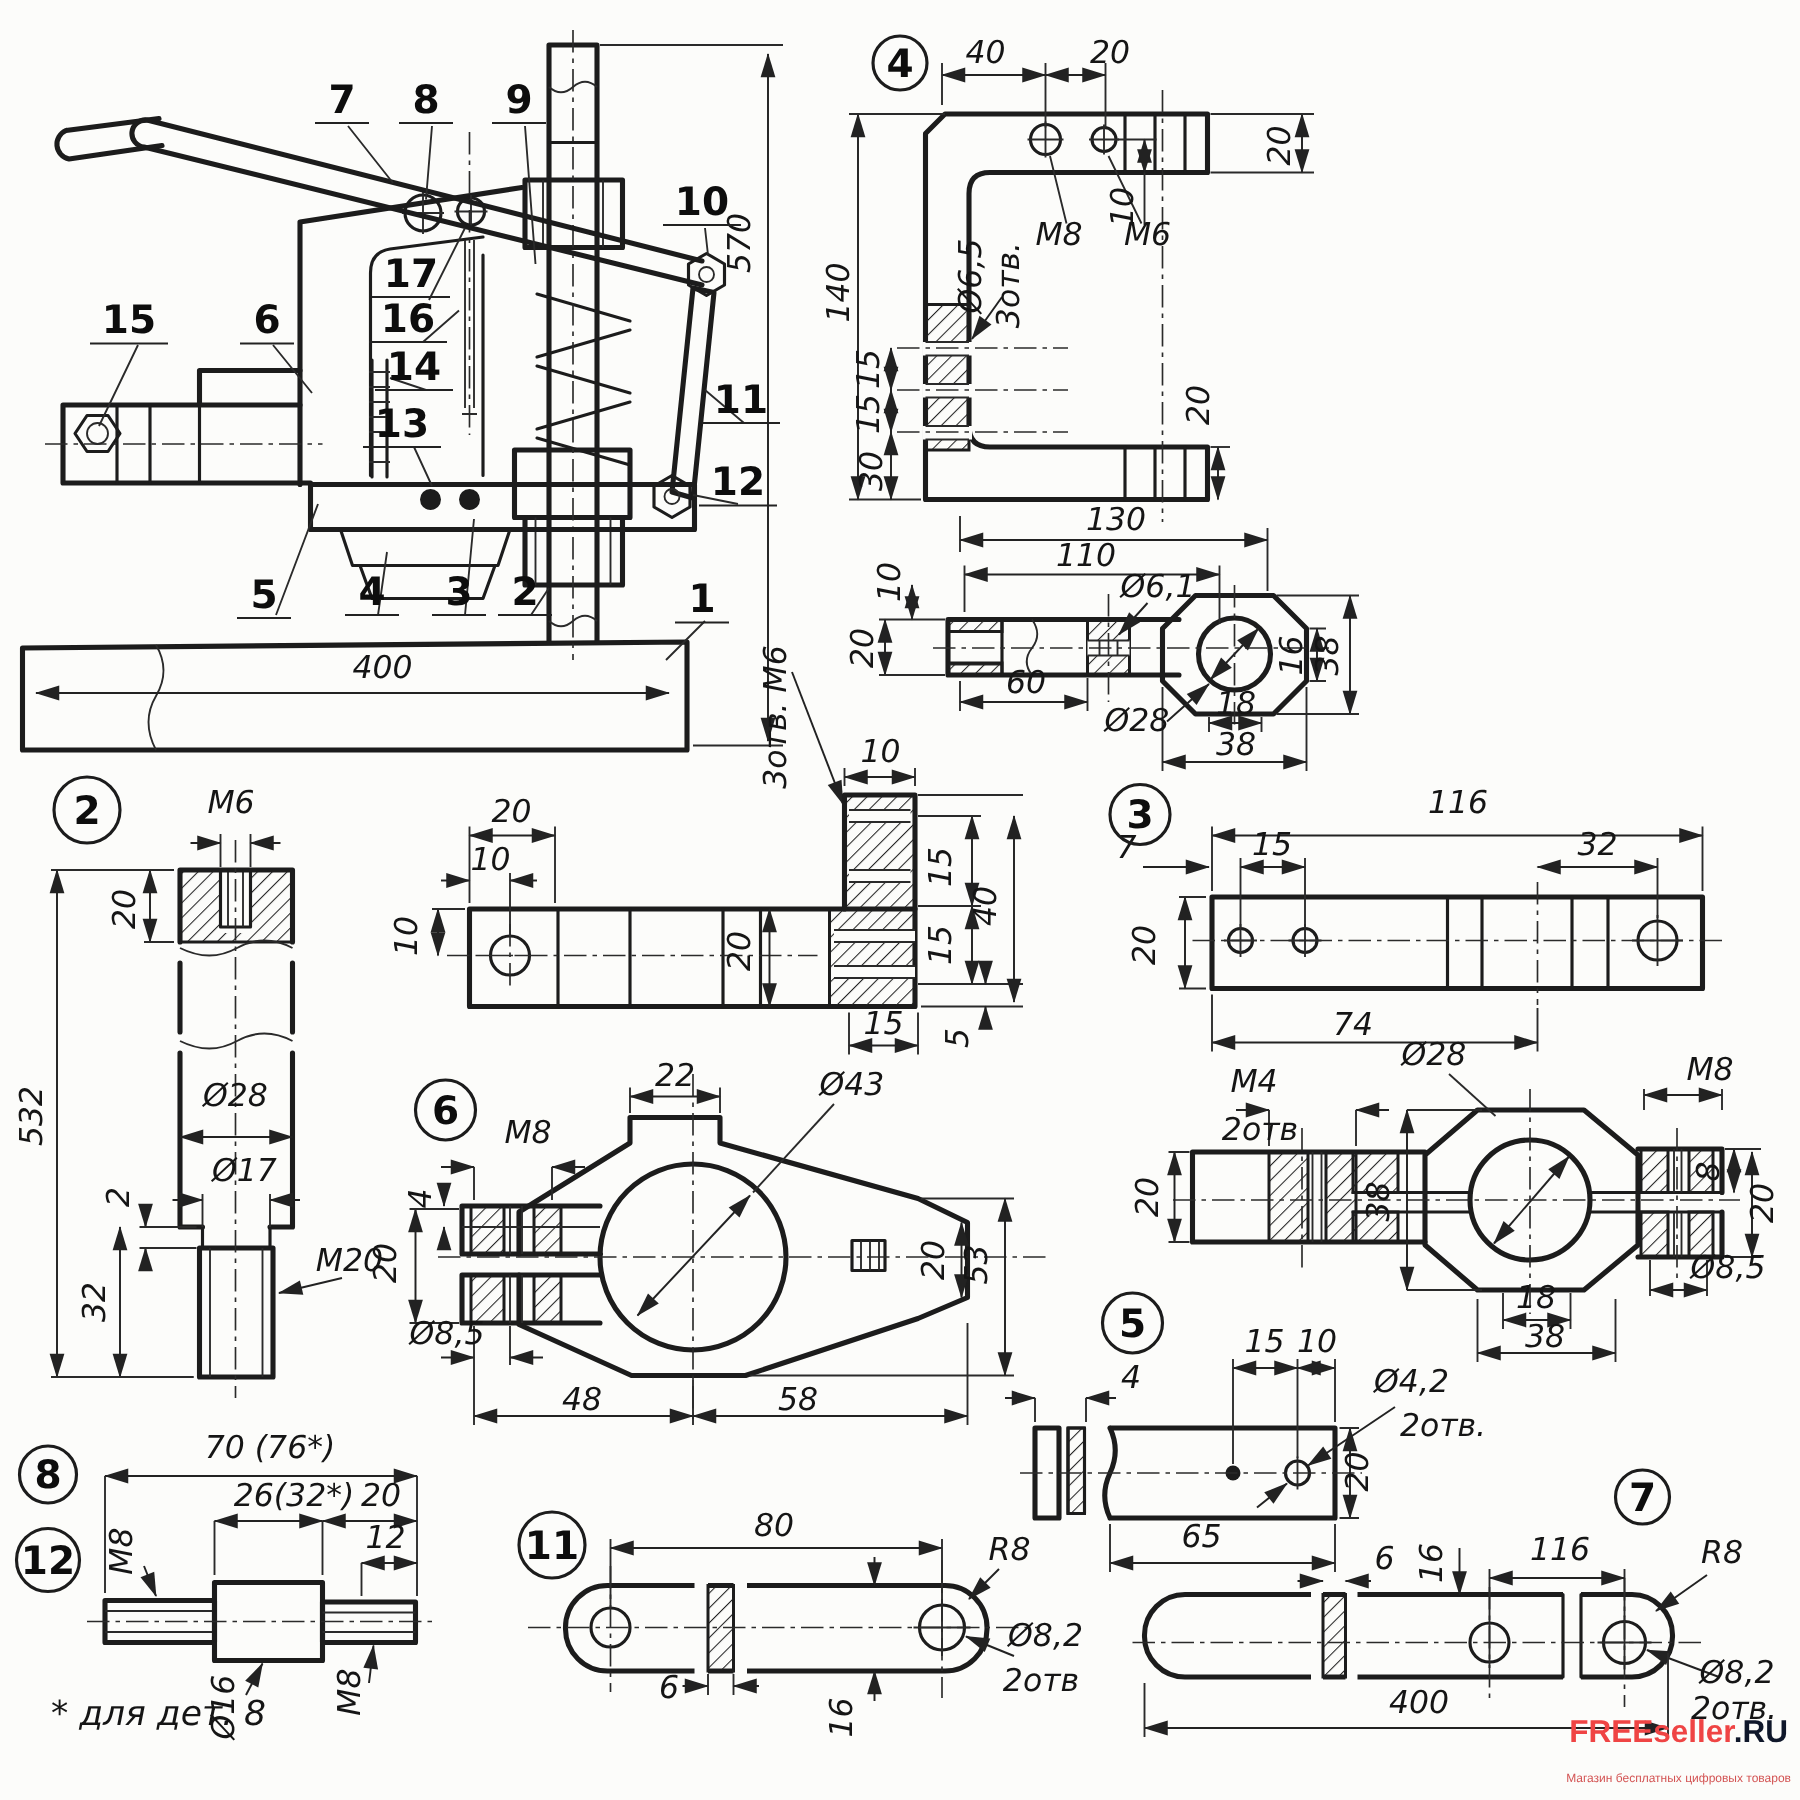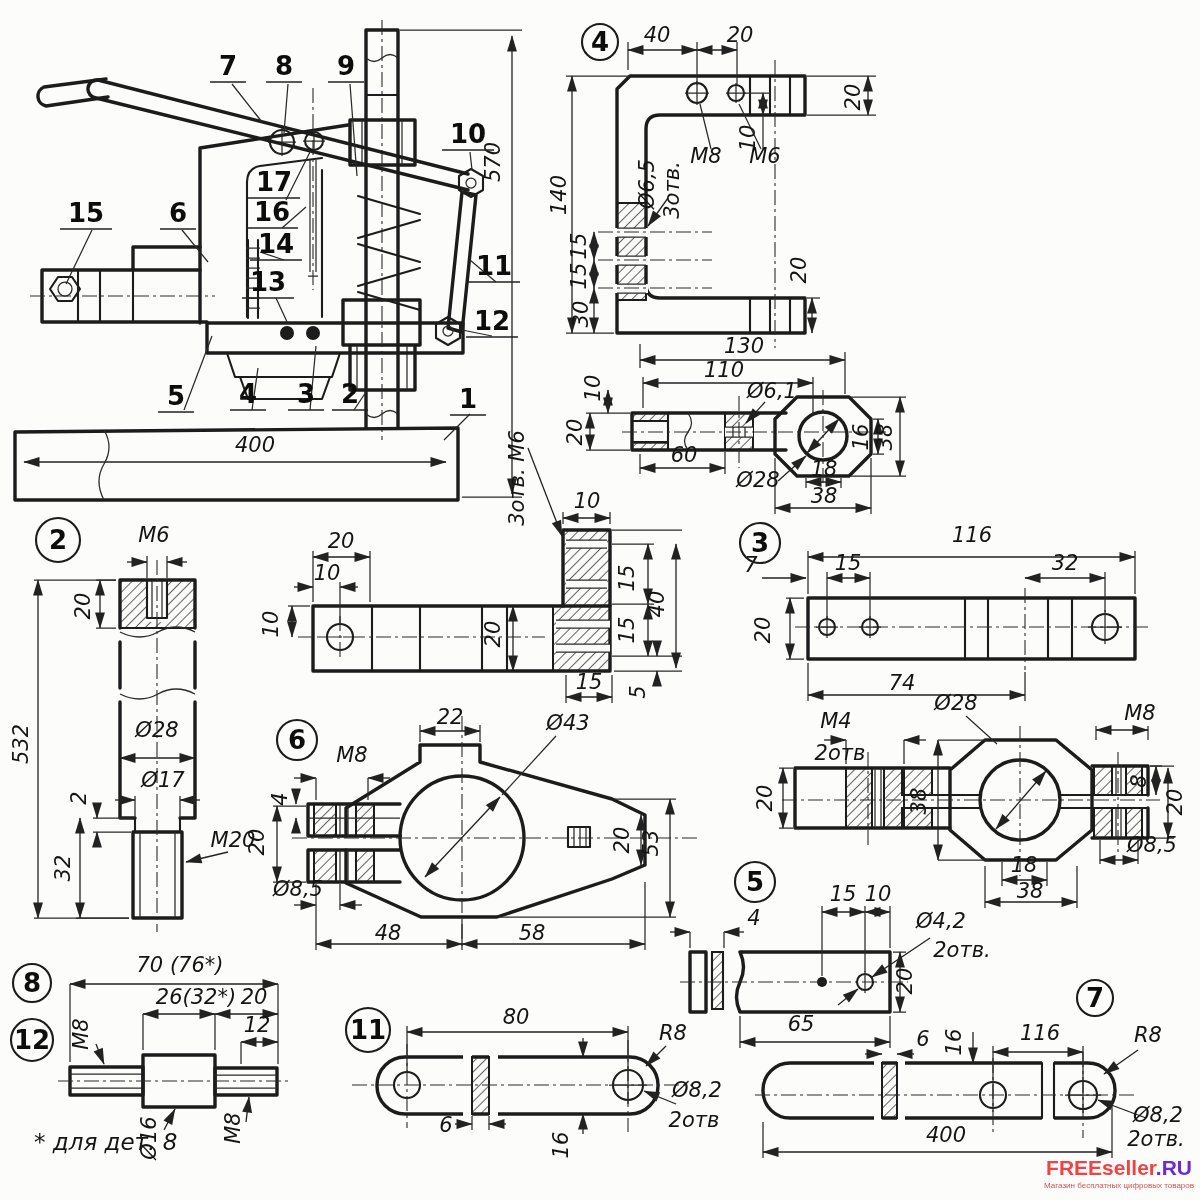--- a/index.html
+++ b/index.html
@@ -13,22 +13,22 @@
   .cl{fill:none;stroke:#2a2a2a;stroke-width:1.1;stroke-dasharray:15 4 3 4}
   .dl{fill:none;stroke:#222222;stroke-width:1.3}
   .h {fill:url(#h);stroke:#1c1c1c;stroke-width:2}
   .wh{fill:#fcfcfa;stroke:none}
   text.dim{font:italic 21px "DejaVu Sans",sans-serif;fill:#151515;text-anchor:middle}
   text.fnote{font:italic 23px "DejaVu Sans",sans-serif;text-anchor:start}
   text.callout{font:bold 26px "DejaVu Sans",sans-serif;font-style:normal;fill:#0d0d0d;text-anchor:middle}
   text.circnum{font:bold 26px "DejaVu Sans",sans-serif;font-style:normal;fill:#0d0d0d;text-anchor:middle}
   .wm{position:absolute;right:6px;bottom:10px;text-align:center;line-height:1.1;cursor:pointer}
   .wm-brand{font:bold 21px "Liberation Sans",sans-serif;color:#ef4444}
-  .wm-suffix{font:bold 21px "Liberation Sans",sans-serif;color:#6d28d9}
-  .wm-tag{font:8px "Liberation Sans",sans-serif;color:#d35454;margin-top:1px}
+  .wm-suffix{font:bold 21px "Liberation Sans",sans-serif;color:#0f172a}
+  .wm-tag{font:8px "Liberation Sans",sans-serif;color:#d35454;margin-top:14px}
 </style>
 </head>
 <body>
 
 <div class="stage">
 <svg id="art" width="1200" height="1200" viewBox="0 0 1200 1200">
   <defs>
     <pattern id="h" width="7" height="7" patternUnits="userSpaceOnUse" patternTransform="rotate(45)">
       <line x1="0" y1="0" x2="0" y2="7" stroke="#222" stroke-width="1.4"></line>
     </pattern>

